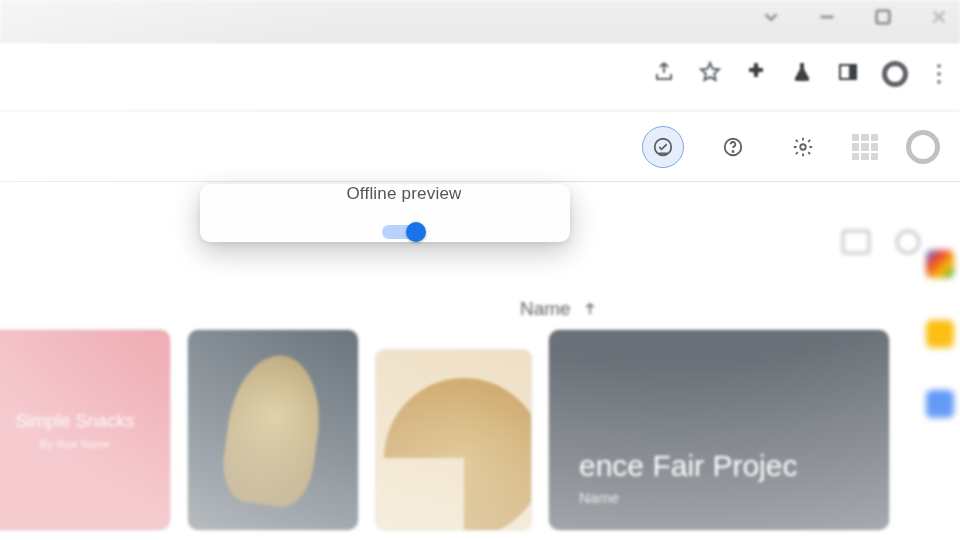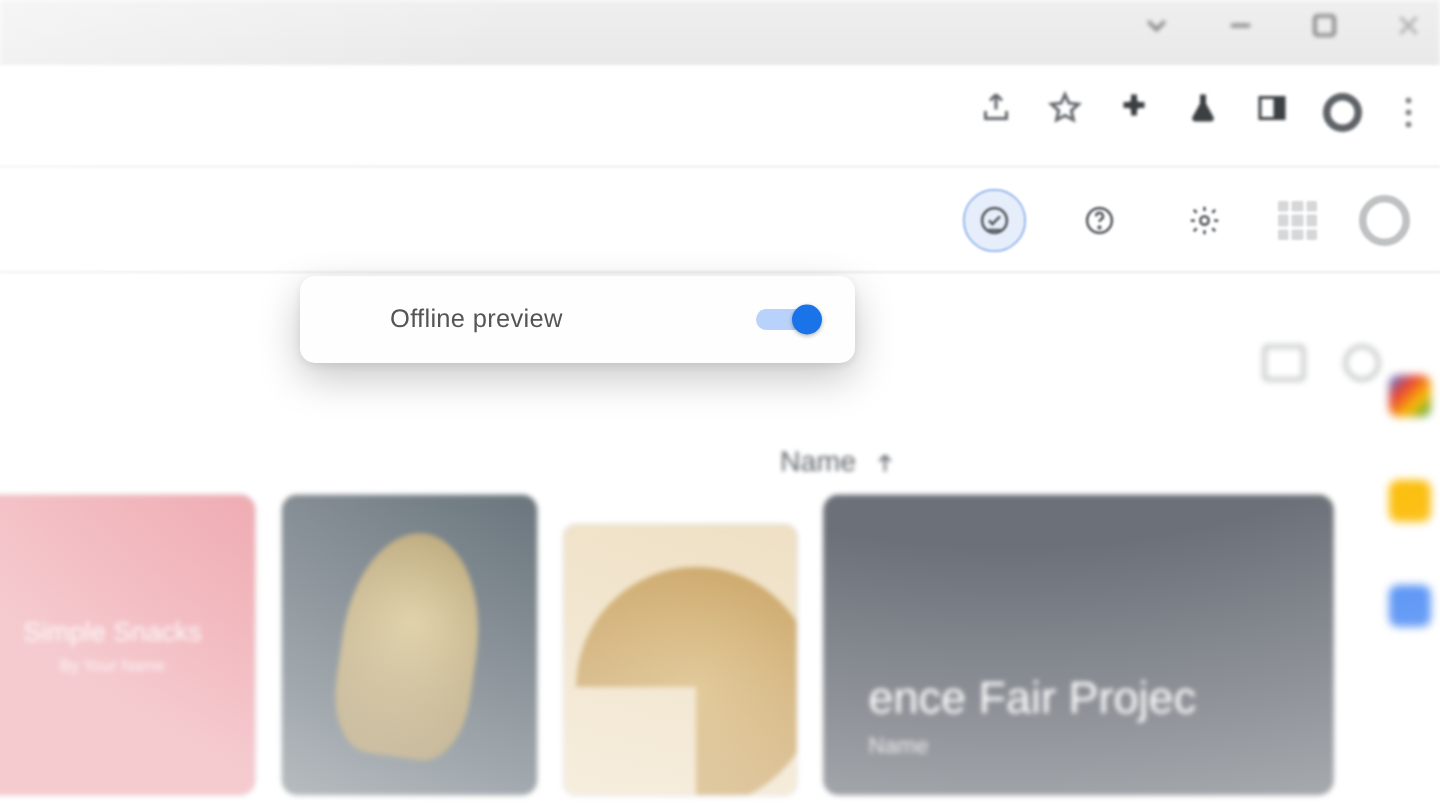--- a/index.html
+++ b/index.html
@@ -53,20 +53,21 @@
   .account-ring{width:34px;height:34px;border:5px solid #5f6368;border-radius:50%;opacity:.4;}
   
   .dropdown {
     position:absolute; left:200px; top:184px; width:370px; height:58px;
     background:#fefefe;
     border-radius:10px;
     box-shadow: 0 10px 28px rgba(0,0,0,.22), 0 2px 6px rgba(0,0,0,.08);
     display:flex; align-items:center; justify-content:space-between;
     padding: 0 22px 0 60px;
     z-index:50;
+    flex-direction:column;
   }
   .dropdown .label{ font-size:17px; color:#555; letter-spacing:.2px;}
   .toggle { position:relative; width:44px; height:20px;}
   .toggle .track{ position:absolute; left:0; top:3px; width:36px; height:14px; background:#8ab4f8; opacity:.6; border-radius:10px;}
   .toggle .knob{ position:absolute; right:0; top:0; width:20px; height:20px; background:#1a73e8; border-radius:50%; box-shadow:0 1px 3px rgba(0,0,0,.3);}
   
   .viewbar{
     position:absolute; right:40px; top:230px; display:flex; align-items:center; gap:26px; filter:blur(2px); opacity:.5;
   }
   .viewbar .square{width:28px;height:24px;border:2px solid #5f6368;border-radius:3px;}

